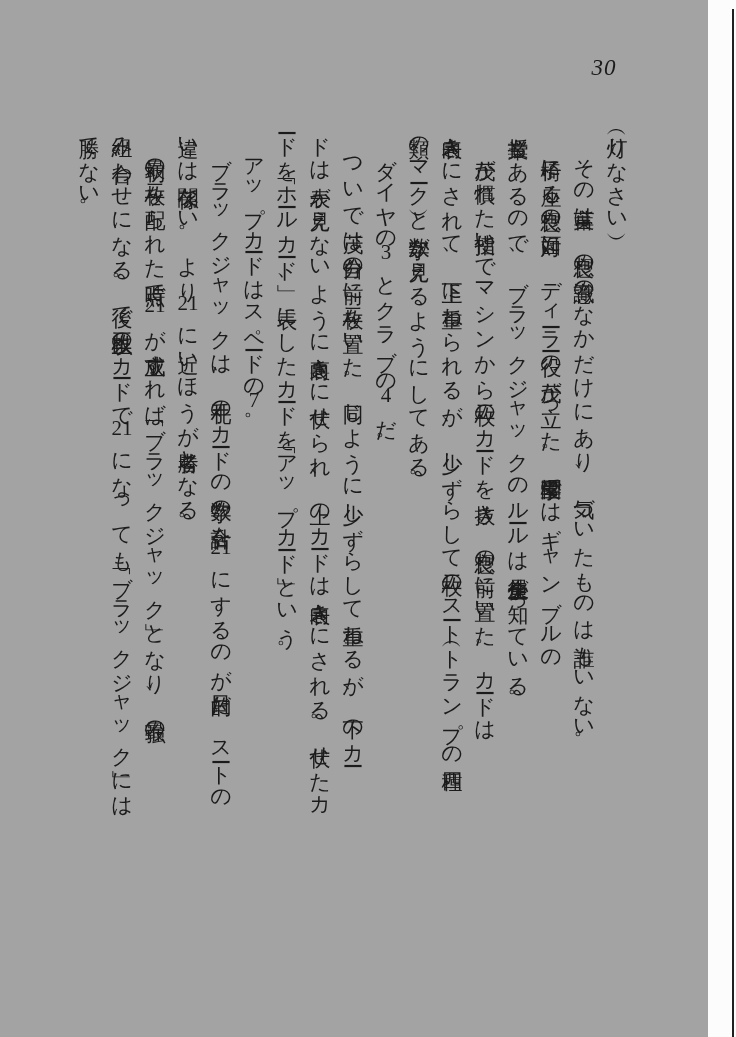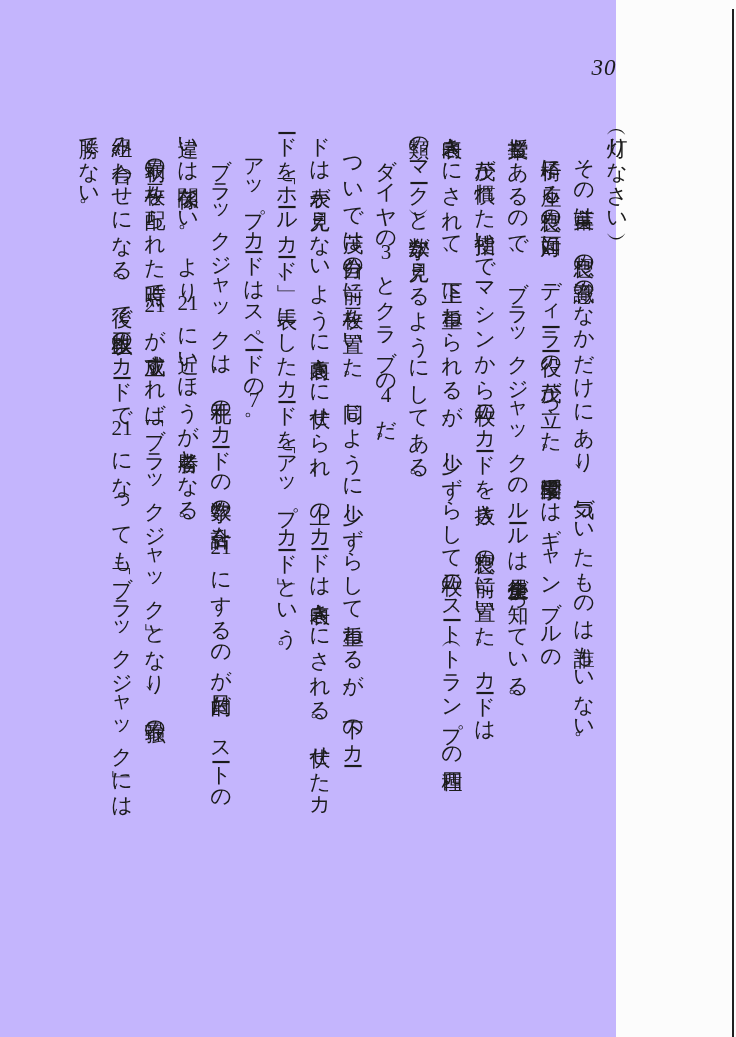--- a/index.html
+++ b/index.html
@@ -6,23 +6,23 @@
     margin: 0;
     padding: 0;
     width: 736px;
     height: 1037px;
     background: #fcfcfc;
     overflow: hidden;
     font-family: "Liberation Serif", "DejaVu Serif", serif;
   }
   .page {
     position: relative;
-    width: 616px;
+    width: 708px;
     height: 1037px;
-    background: #c4b5fd;
+    background: #a3a3a3;
   }
   .scan-edge-right {
     position: absolute;
     top: 9px;
     left: 732px;
     width: 2px;
     height: 1028px;
     background: #1f1f1f;
   }
   .page-number {

